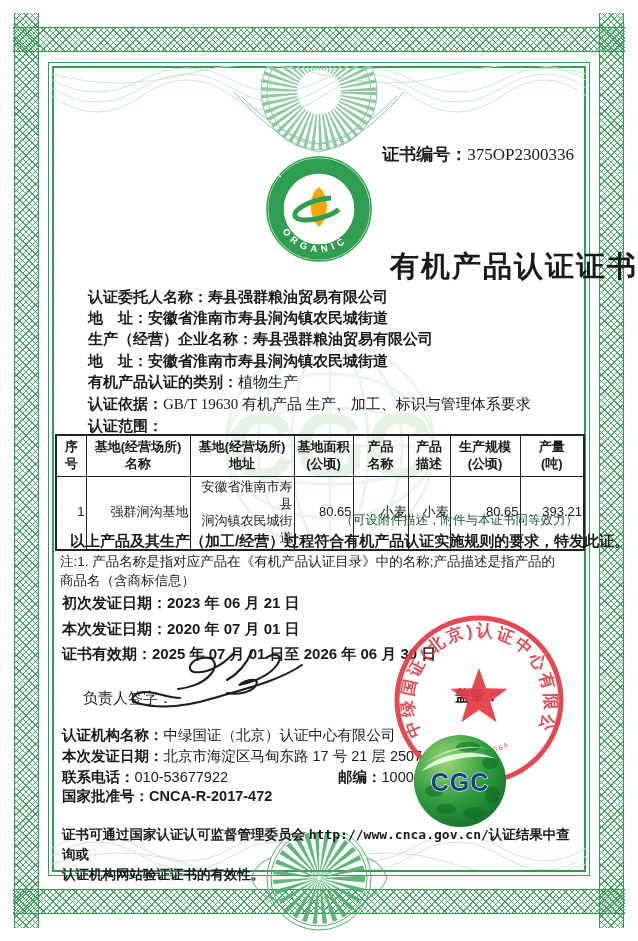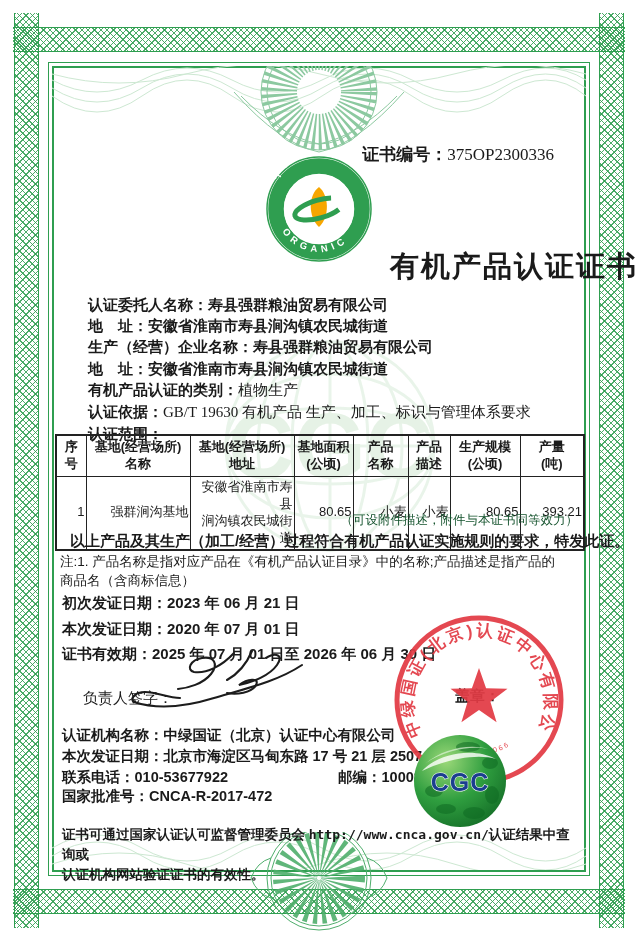--- a/index.html
+++ b/index.html
@@ -27,31 +27,31 @@
     z-index:1; box-sizing:border-box;
   }
 
   .deco{position:absolute; z-index:1; pointer-events:none;}
   .watermark{position:absolute; z-index:0; opacity:.55; pointer-events:none;}
 
   
   .content-layer{position:absolute; inset:0; z-index:2;}
 
   .cert-no{
-    position:absolute; top:143px; right:84px;
+    position:absolute; top:143px; right:64px;
     font-family:"Liberation Serif", serif; font-size:17px;
   }
   .cert-no .lbl{font-weight:700;}
   .title{
     position:absolute; top:247px; left:0; width:100%; text-align:right;
     font-size:29px; font-weight:800; letter-spacing:2px;
   }
   .logo{position:absolute; left:266px; top:156px;}
 
-  .fields{position:absolute; left:88px; top:294px; width:478px; font-size:15px; line-height:21.2px;}
+  .fields{position:absolute; left:88px; top:286px; width:478px; font-size:15px; line-height:21.2px;}
   .fline{white-space:nowrap; font-weight:700;}
   .fvalue{font-weight:700;}
   .kai{font-family:"Liberation Serif", serif; font-weight:400 !important;}
 
   table.scope{
     position:absolute; left:55px; top:434px; width:528px;
     border-collapse:collapse; table-layout:fixed;
     font-size:13px; background:transparent;
   }
   table.scope th, table.scope td{
@@ -72,21 +72,21 @@
   .note{position:absolute; left:60px; top:553px; width:505px; font-size:13.5px; line-height:18.5px; font-weight:500;}
 
   .dates{position:absolute; left:62px; top:590px; font-size:15px; line-height:25.5px; font-weight:700;}
   .dates .dval{font-weight:600;}
 
   .sig-label{position:absolute; left:62px; top:689px; font-size:15px; font-weight:400;margin-left:21px;}
   .seal-label{position:absolute; left:455px; top:687px; font-size:15px; font-weight:700;}
   .signature{position:absolute; left:126px; top:648px;}
 
   .org{position:absolute; left:62px; top:725px; font-size:14.5px; line-height:21px; font-weight:700;}
-  .org .oval{font-weight:700;}
+  .org .oval{font-weight:400;}
   .org .phone-cell{display:inline-block; width:272px;}
   .approval{position:absolute; left:62px; top:787px; font-size:14.5px; font-weight:700;}
   .approval .oval{font-weight:600;}
 
   .footer{position:absolute; left:62px; top:825px; width:515px; font-size:13.5px; line-height:20px; font-weight:600;}
   .mono{font-family:"DejaVu Sans Mono", monospace; font-size:13px;}
 
   .seal{position:absolute; left:393px; top:614px; z-index:3; opacity:.93;}
   .cgc{position:absolute; left:412px; top:733px; z-index:4;}
 </style>

